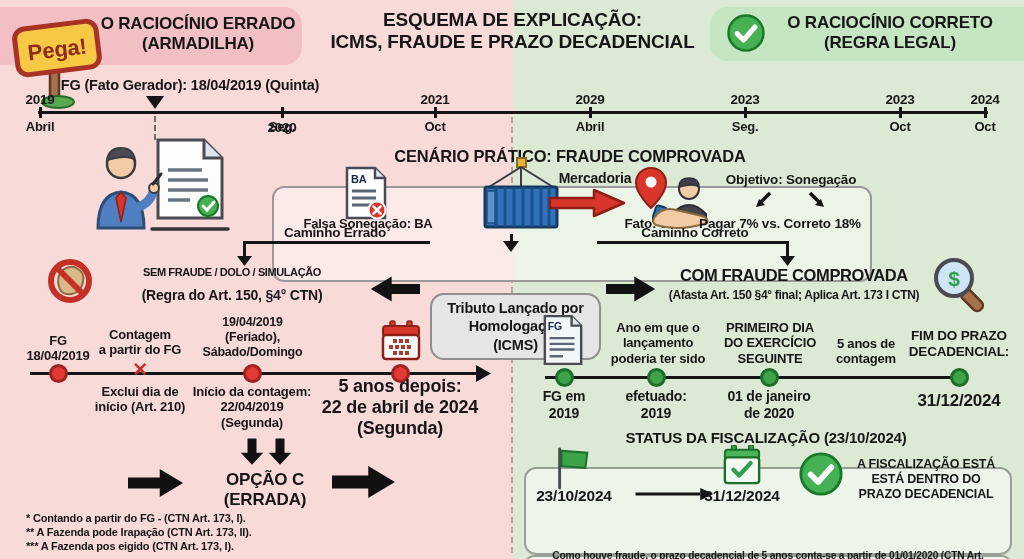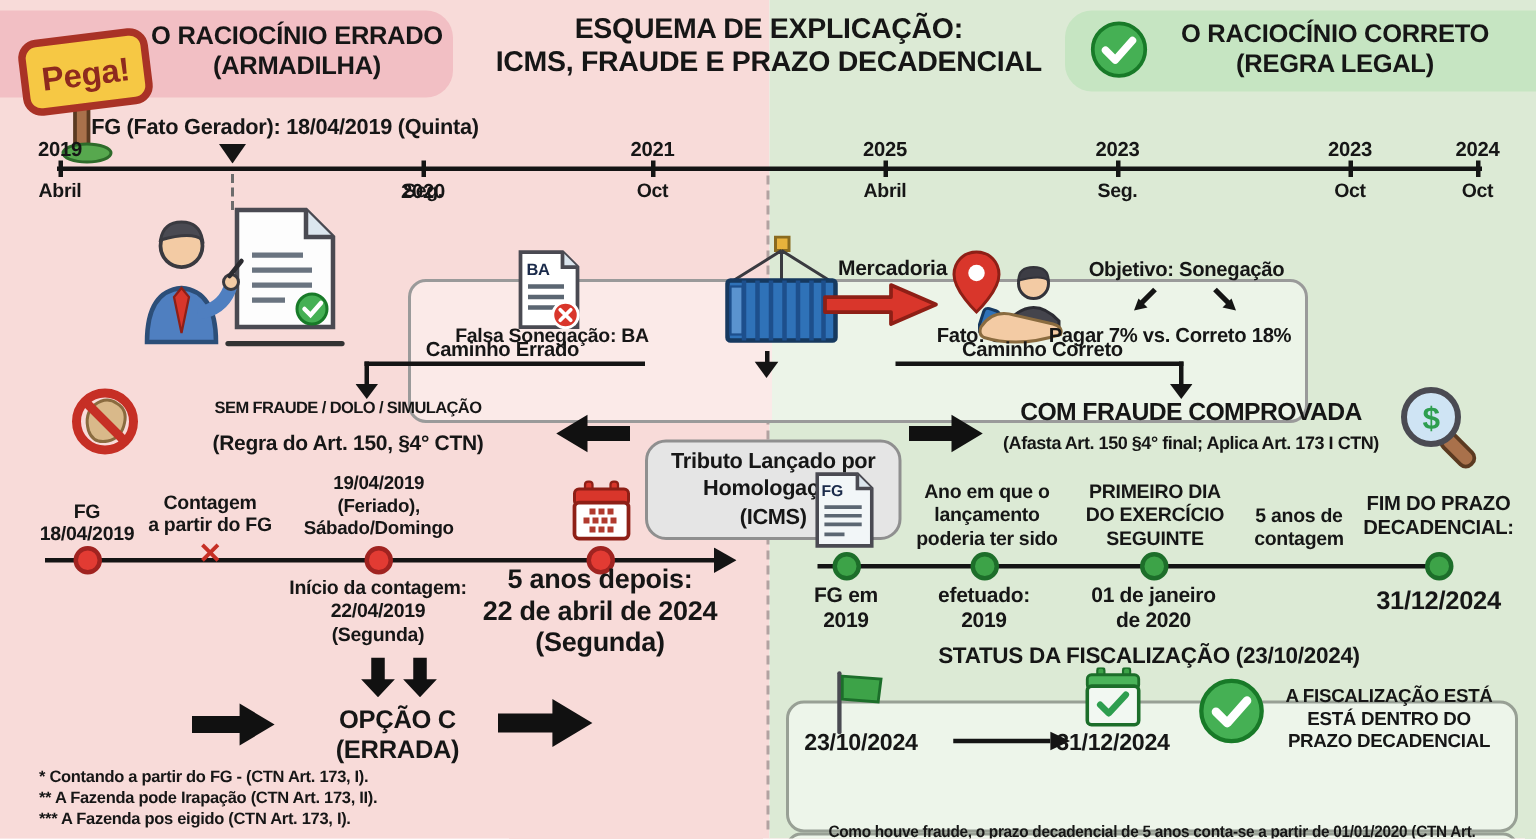--- a/index.html
+++ b/index.html
@@ -79,21 +79,21 @@
   <div class="tick" style="left:744px;"></div>
   <div class="tick" style="left:899px;"></div>
   <div class="tick" style="left:984px;"></div>
 
   <div class="lbl nw" style="left:10px;top:92px;width:60px;font-size:13.5px;">2019</div>
   <div class="lbl nw" style="left:10px;top:119px;width:60px;font-size:13px;">Abril</div>
   <div class="lbl nw" style="left:252px;top:92px;width:60px;font-size:13.5px;margin-top:28px;">2020</div>
   <div class="lbl nw" style="left:252px;top:119px;width:60px;font-size:13px;">Seg.</div>
   <div class="lbl nw" style="left:405px;top:92px;width:60px;font-size:13.5px;">2021</div>
   <div class="lbl nw" style="left:405px;top:119px;width:60px;font-size:13px;">Oct</div>
-  <div class="lbl nw" style="left:560px;top:92px;width:60px;font-size:13.5px;">2025</div>
+  <div class="lbl nw" style="left:560px;top:92px;width:60px;font-size:13.5px;">2029</div>
   <div class="lbl nw" style="left:560px;top:119px;width:60px;font-size:13px;">Abril</div>
   <div class="lbl nw" style="left:715px;top:92px;width:60px;font-size:13.5px;">2023</div>
   <div class="lbl nw" style="left:715px;top:119px;width:60px;font-size:13px;">Seg.</div>
   <div class="lbl nw" style="left:870px;top:92px;width:60px;font-size:13.5px;">2023</div>
   <div class="lbl nw" style="left:870px;top:119px;width:60px;font-size:13px;">Oct</div>
   <div class="lbl nw" style="left:955px;top:92px;width:60px;font-size:13.5px;">2024</div>
   <div class="lbl nw" style="left:955px;top:119px;width:60px;font-size:13px;">Oct</div>
 
   <svg class="abs" style="left:92px;top:136px;" width="170" height="98" viewBox="0 0 170 98">
     <path d="M66 4 h46 l18 18 v60 h-64 z" fill="#fdfdfd" stroke="#4a4a52" stroke-width="3"></path>
@@ -105,20 +105,21 @@
     <path d="M6 92 q0 -34 23 -36 q23 2 23 36 z" fill="#4f7fc0" stroke="#2c4e78" stroke-width="3"></path>
     <polygon points="29,56 24,62 29,86 34,62" fill="#d9362b" stroke="#8e1f16" stroke-width="1.5"></polygon>
     <circle cx="29" cy="28" r="14" fill="#f3cba4" stroke="#3a3a40" stroke-width="2.5"></circle>
     <path d="M15 24 q2 -12 14 -12 q12 0 14 12 q-7 -6 -28 0 z" fill="#4a4a52" stroke="#3a3a40" stroke-width="2"></path>
     <path d="M44 72 q14 -4 18 -18" fill="none" stroke="#4f7fc0" stroke-width="9" stroke-linecap="round"></path>
     <circle cx="62" cy="52" r="5" fill="#f3cba4" stroke="#3a3a40" stroke-width="2"></circle>
     <path d="M61 48 l8 -10" stroke="#2b2b30" stroke-width="3" stroke-linecap="round"></path>
   </svg>
 
   <div class="panel cenario-box"></div>
+  <div class="lbl nw" style="left:292px;top:147px;width:556px;font-size:16.5px;">CENÁRIO PRÁTICO: FRAUDE COMPROVADA</div>
 
   <svg class="abs" style="left:343px;top:166px;" width="46" height="54" viewBox="0 0 46 54">
     <path d="M4 2 h28 l10 10 v40 h-38 z" fill="#fff" stroke="#4a4a52" stroke-width="2.5"></path>
     <path d="M32 2 v10 h10" fill="#dce6ee" stroke="#4a4a52" stroke-width="2.5"></path>
     <text x="8" y="17" font-size="11" font-weight="bold" fill="#1a2a4a">BA</text>
     <path d="M9 25 h24 M9 32 h24 M9 39 h18" stroke="#5b6672" stroke-width="3"></path>
     <circle cx="34" cy="44" r="8.5" fill="#d9362b" stroke="#fff" stroke-width="2"></circle>
     <path d="M30.5 40.5 l7 7 M37.5 40.5 l-7 7" stroke="#fff" stroke-width="2.5" stroke-linecap="round"></path>
   </svg>
   <div class="lbl nw" style="left:288px;top:216px;width:160px;font-size:13px;">Falsa Sonegação: BA</div>
@@ -234,20 +235,22 @@
       <rect x="9" y="25" width="4" height="4"></rect>
         <rect x="15" y="25" width="4" height="4"></rect>
         <rect x="21" y="25" width="4" height="4"></rect>
         <rect x="27" y="25" width="4" height="4"></rect>
       <rect x="13" y="31" width="4" height="4"></rect>
         <rect x="19" y="31" width="4" height="4"></rect>
         <rect x="25" y="31" width="4" height="4"></rect>
     </g>
   </svg>
 
+  <div class="lbl" style="left:80px;top:384px;width:120px;font-size:13px;">Exclui dia de
+início (Art. 210)</div>
   <div class="lbl" style="left:172px;top:384px;width:160px;font-size:13px;">Início da contagem:
 22/04/2019
 (Segunda)</div>
   <div class="lbl" style="left:318px;top:376px;width:164px;font-size:18px;text-align:center;">5 anos depois:
 22 de abril de 2024
 (Segunda)</div>
 
   <svg class="abs" style="left:240px;top:436px;" width="24" height="32" viewBox="0 0 32 36">
       <polygon points="10,0 22,0 22,19 31,19 16,35 1,19 10,19" fill="#111"></polygon>
     </svg>

